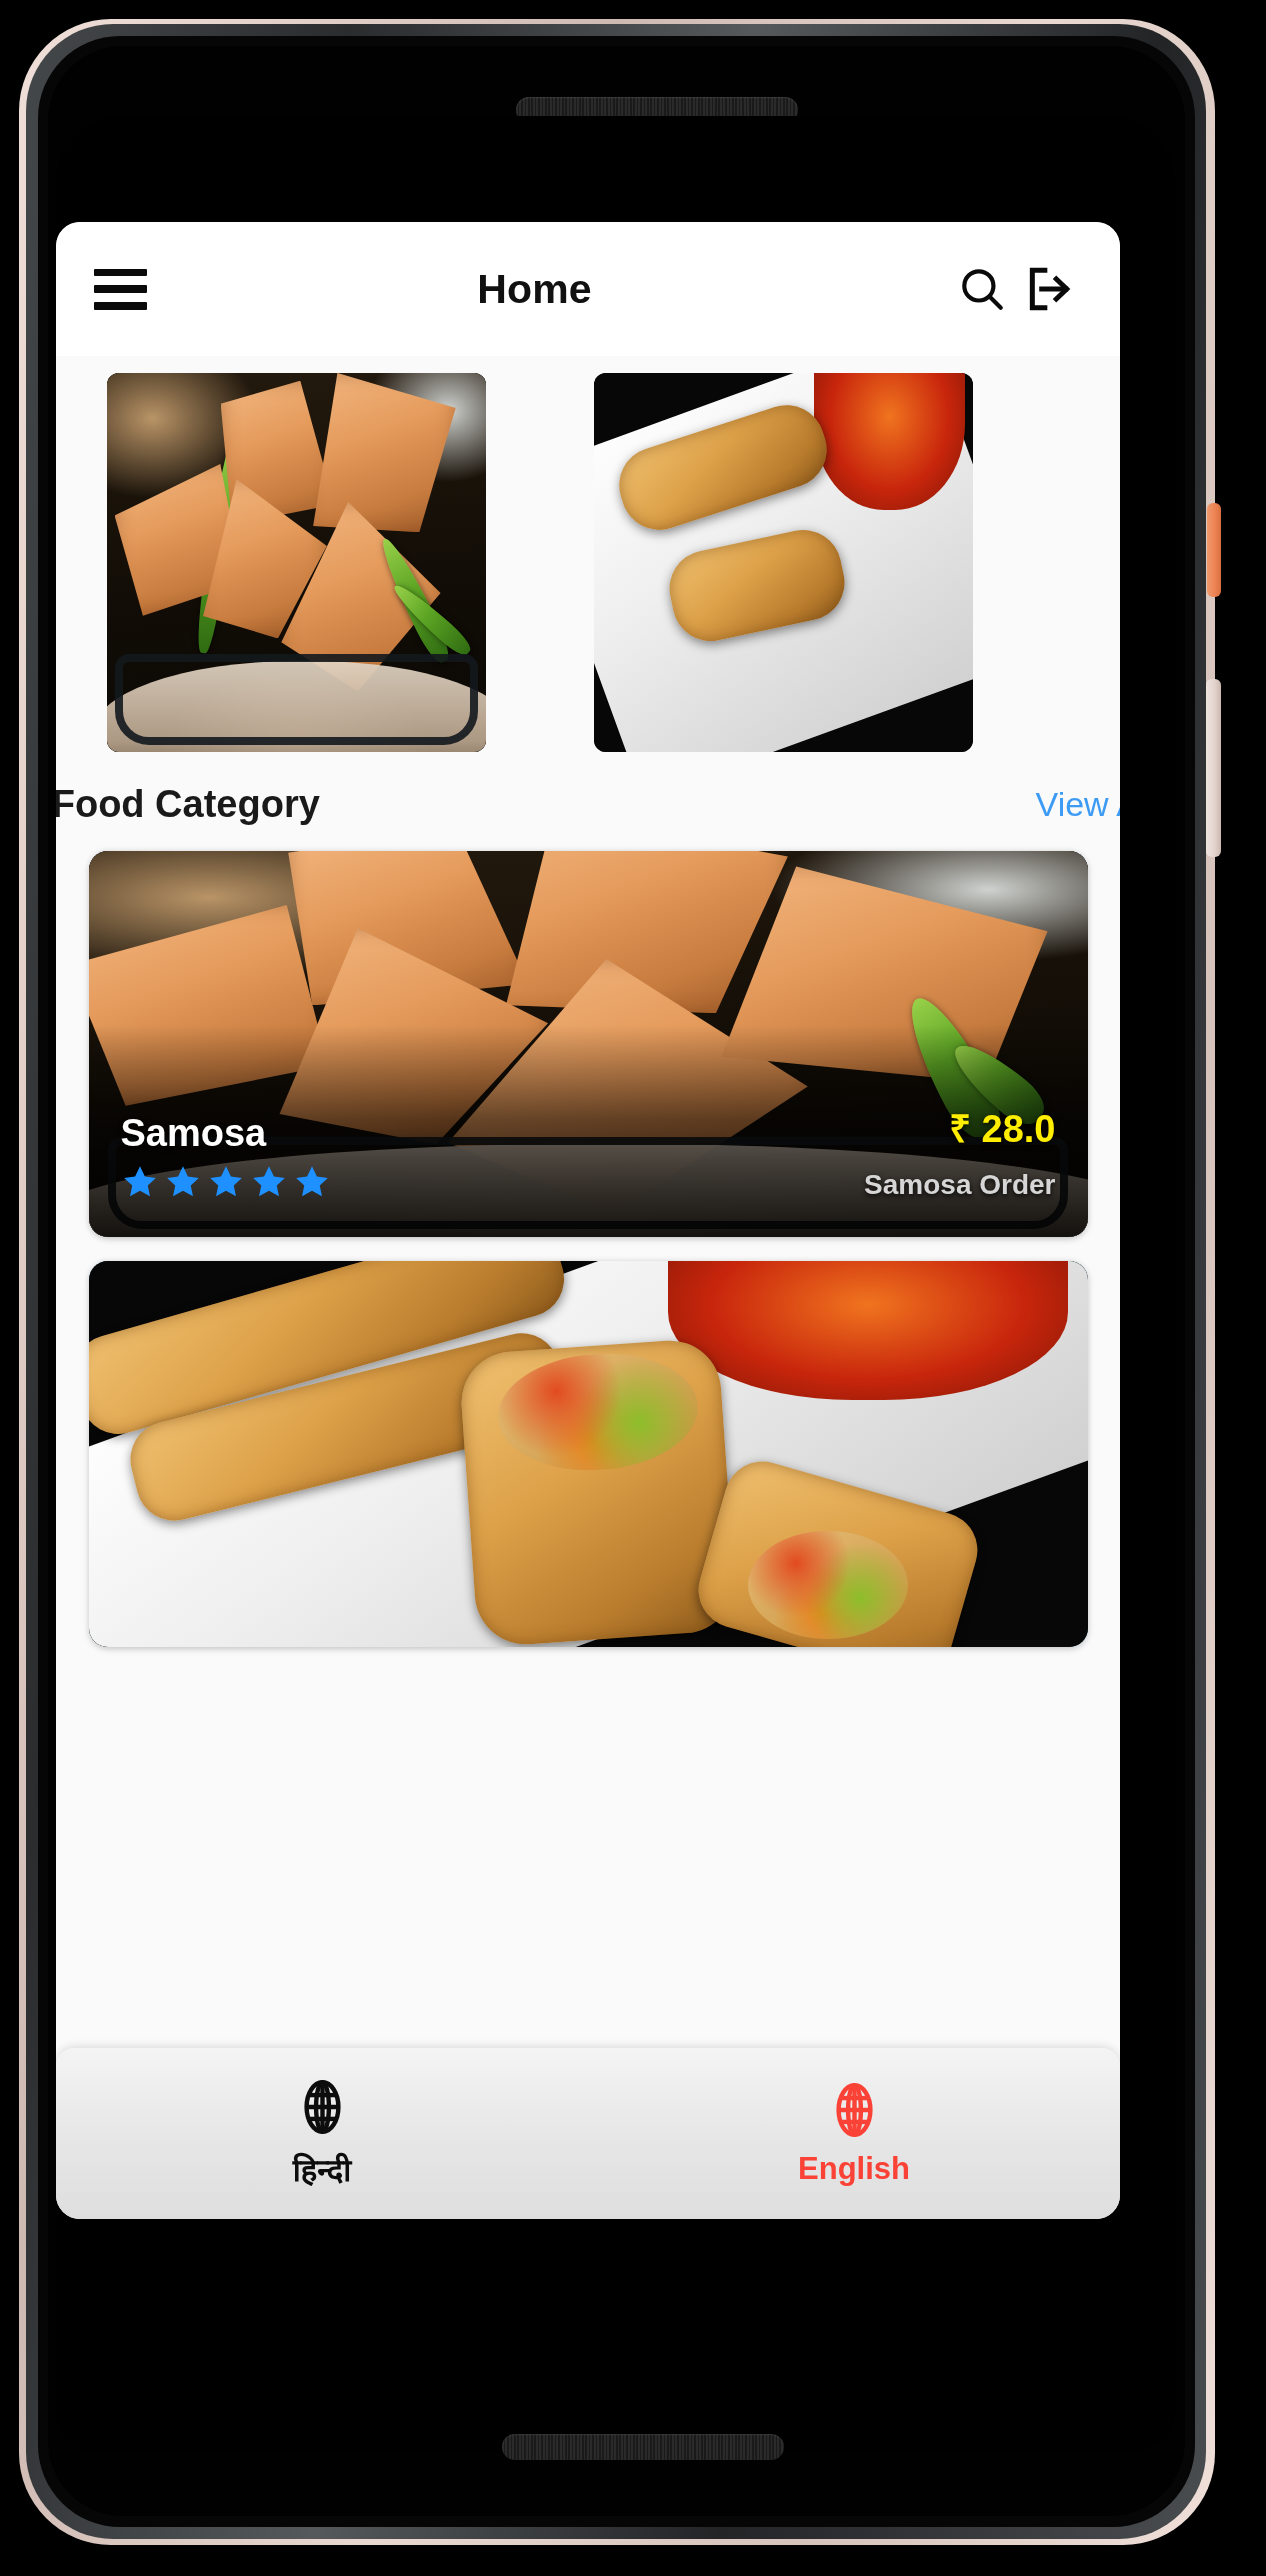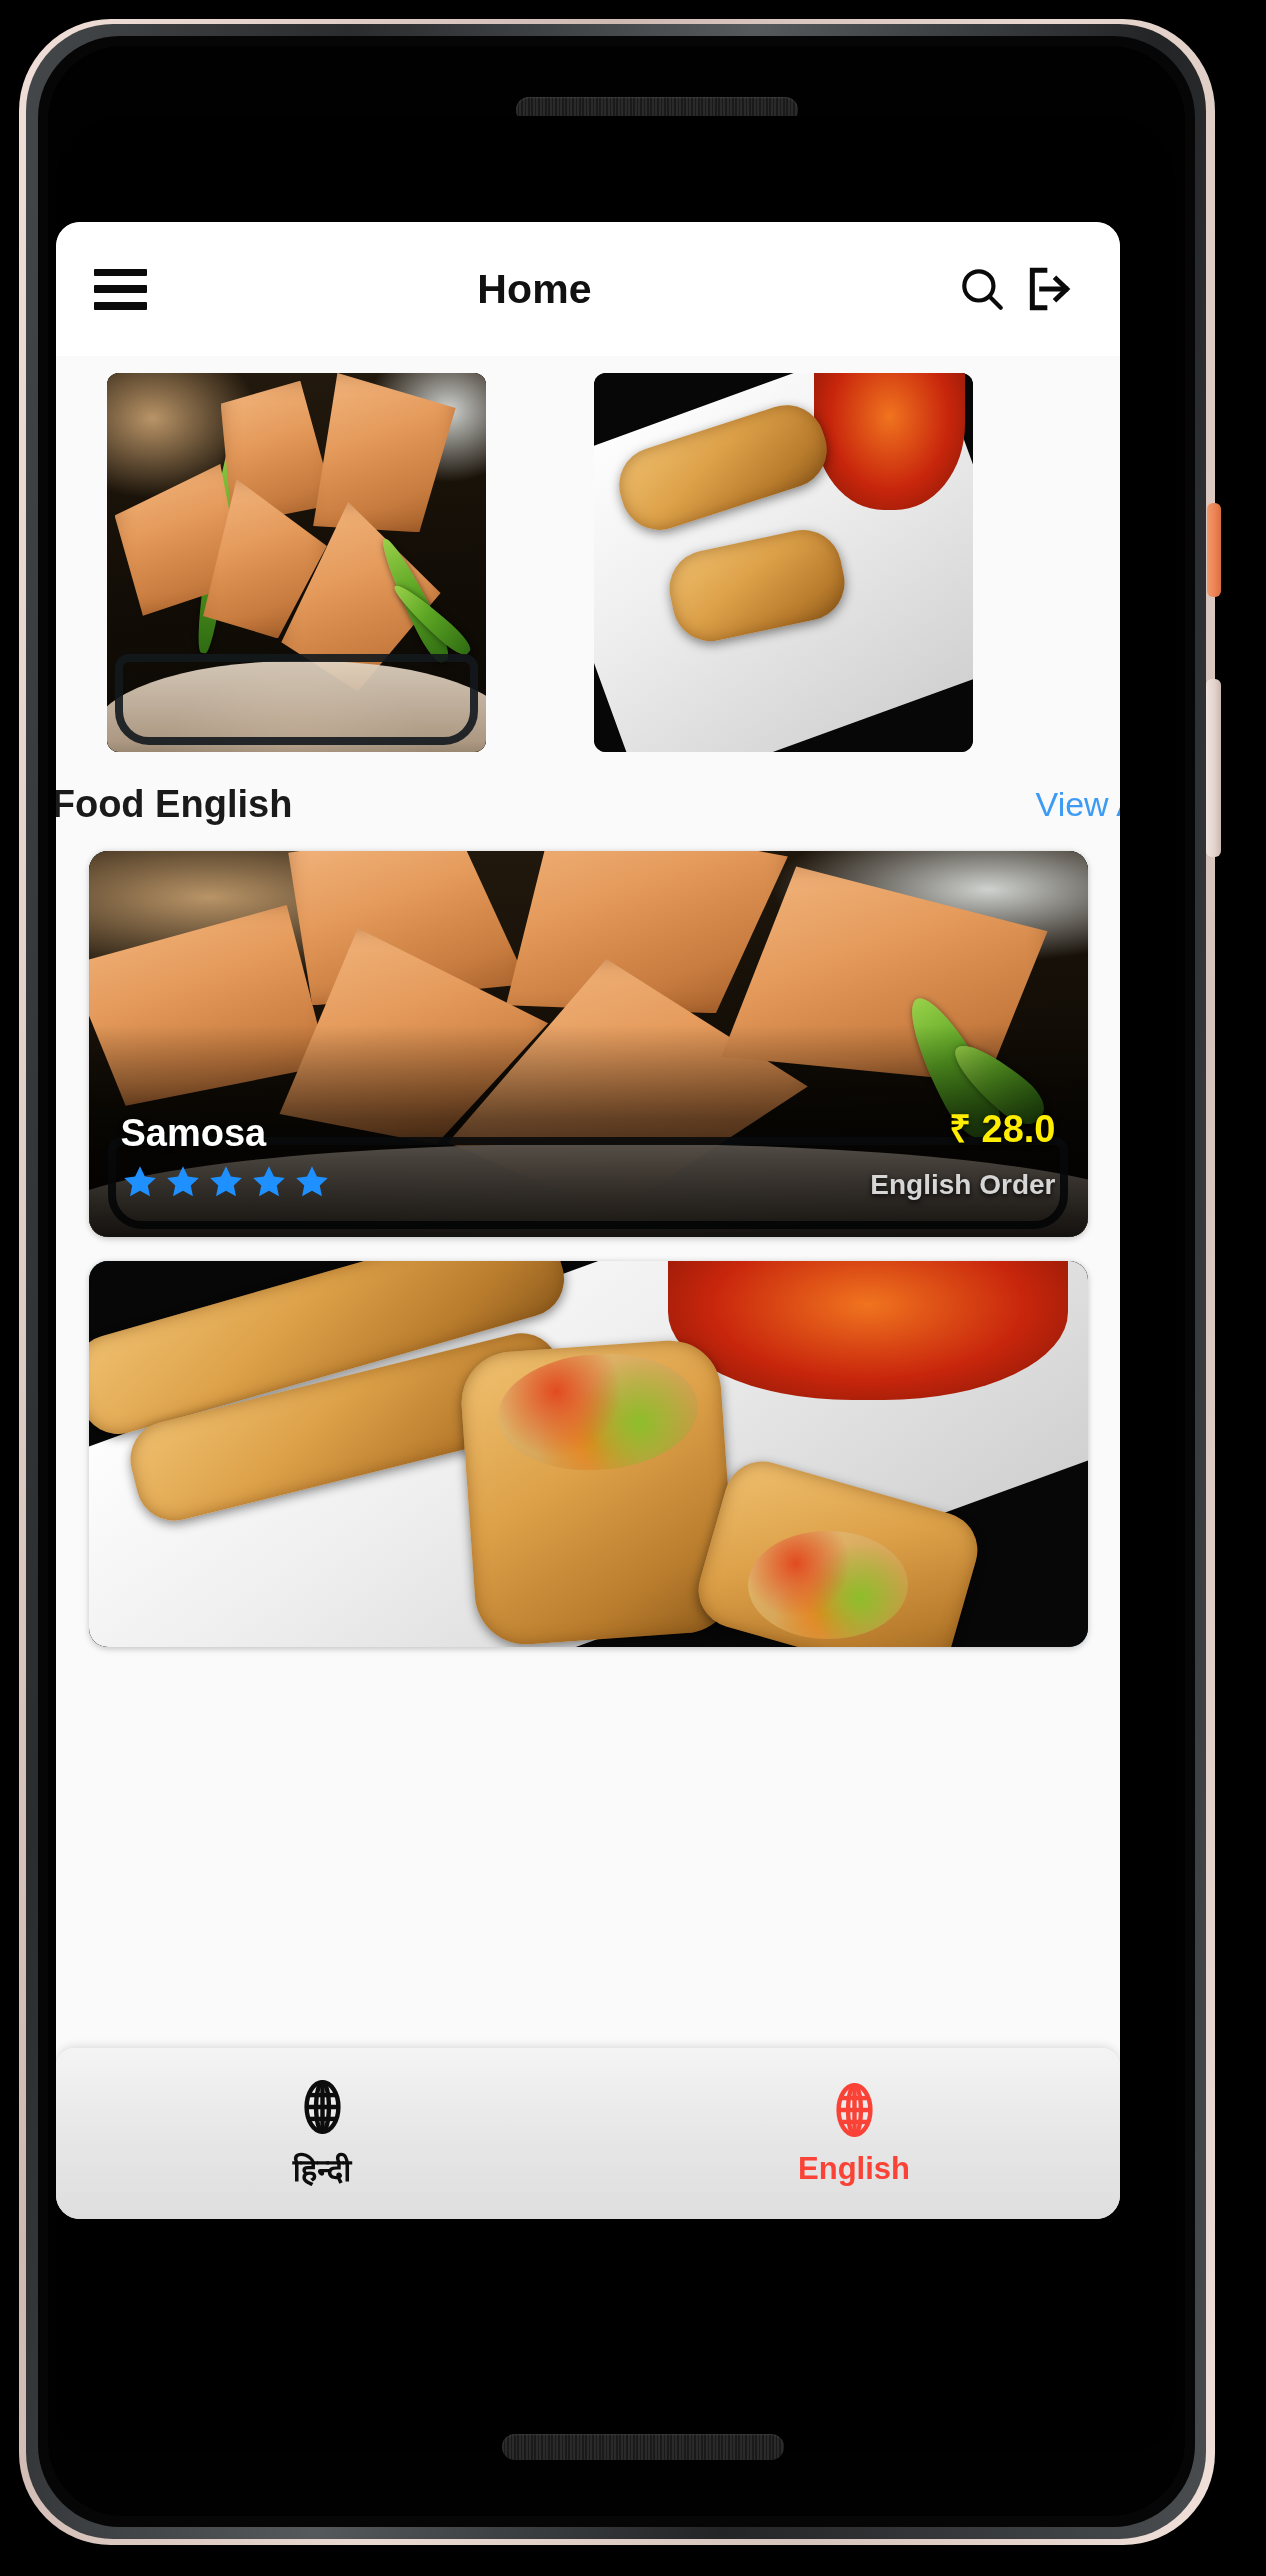--- a/index.html
+++ b/index.html
@@ -298,21 +298,21 @@
           <div class="roll-art">
             <div class="plate"></div>
             <div class="sauce-bowl"></div>
             <div class="roll" style="left:6%; top:14%; width:56%; height:22%; transform:rotate(-18deg);"></div>
             <div class="roll" style="left:20%; top:44%; width:46%; height:24%; transform:rotate(-12deg);"></div>
           </div>
         </div>
       </div>
 
       <div id="section-header">
-        <div id="section-title">Food English</div>
+        <div id="section-title">Food Category</div>
         <div id="view-all-link">View All</div>
       </div>
 
       <div id="food-list">
 
         <div class="food-card">
           <div class="samosa-art">
             <div class="bg"></div>
             <div class="chili" style="left:26%; top:8%; width:4%; height:62%; transform:rotate(6deg);"></div>
             <div class="tri" style="left:-2%; top:14%; width:26%; height:52%; clip-path:polygon(22% 100%,0% 30%,84% 0%,100% 80%);"></div>
@@ -343,21 +343,21 @@
                 <svg width="38" height="38" viewBox="0 0 24 24" fill="#1e90ff">
                     <polygon points="12,2 15.1,8.6 22,9.4 16.9,14.2 18.3,21 12,17.6 5.7,21 7.1,14.2 2,9.4 8.9,8.6"></polygon>
                   </svg>
                 <svg width="38" height="38" viewBox="0 0 24 24" fill="#1e90ff">
                     <polygon points="12,2 15.1,8.6 22,9.4 16.9,14.2 18.3,21 12,17.6 5.7,21 7.1,14.2 2,9.4 8.9,8.6"></polygon>
                   </svg>
               </div>
             </div>
             <div class="card-right">
               <div class="food-price">₹ 28.0</div>
-              <div class="food-subtitle">English Order</div>
+              <div class="food-subtitle">Samosa Order</div>
             </div>
           </div>
         </div>
 
         <div class="food-card">
           <div class="roll-art">
             <div class="plate"></div>
             <div class="sauce-bowl"></div>
             <div class="roll" style="left:-2%; top:4%; width:50%; height:26%; transform:rotate(-16deg);"></div>
             <div class="roll" style="left:4%;  top:30%; width:44%; height:26%; transform:rotate(-14deg);"></div>

